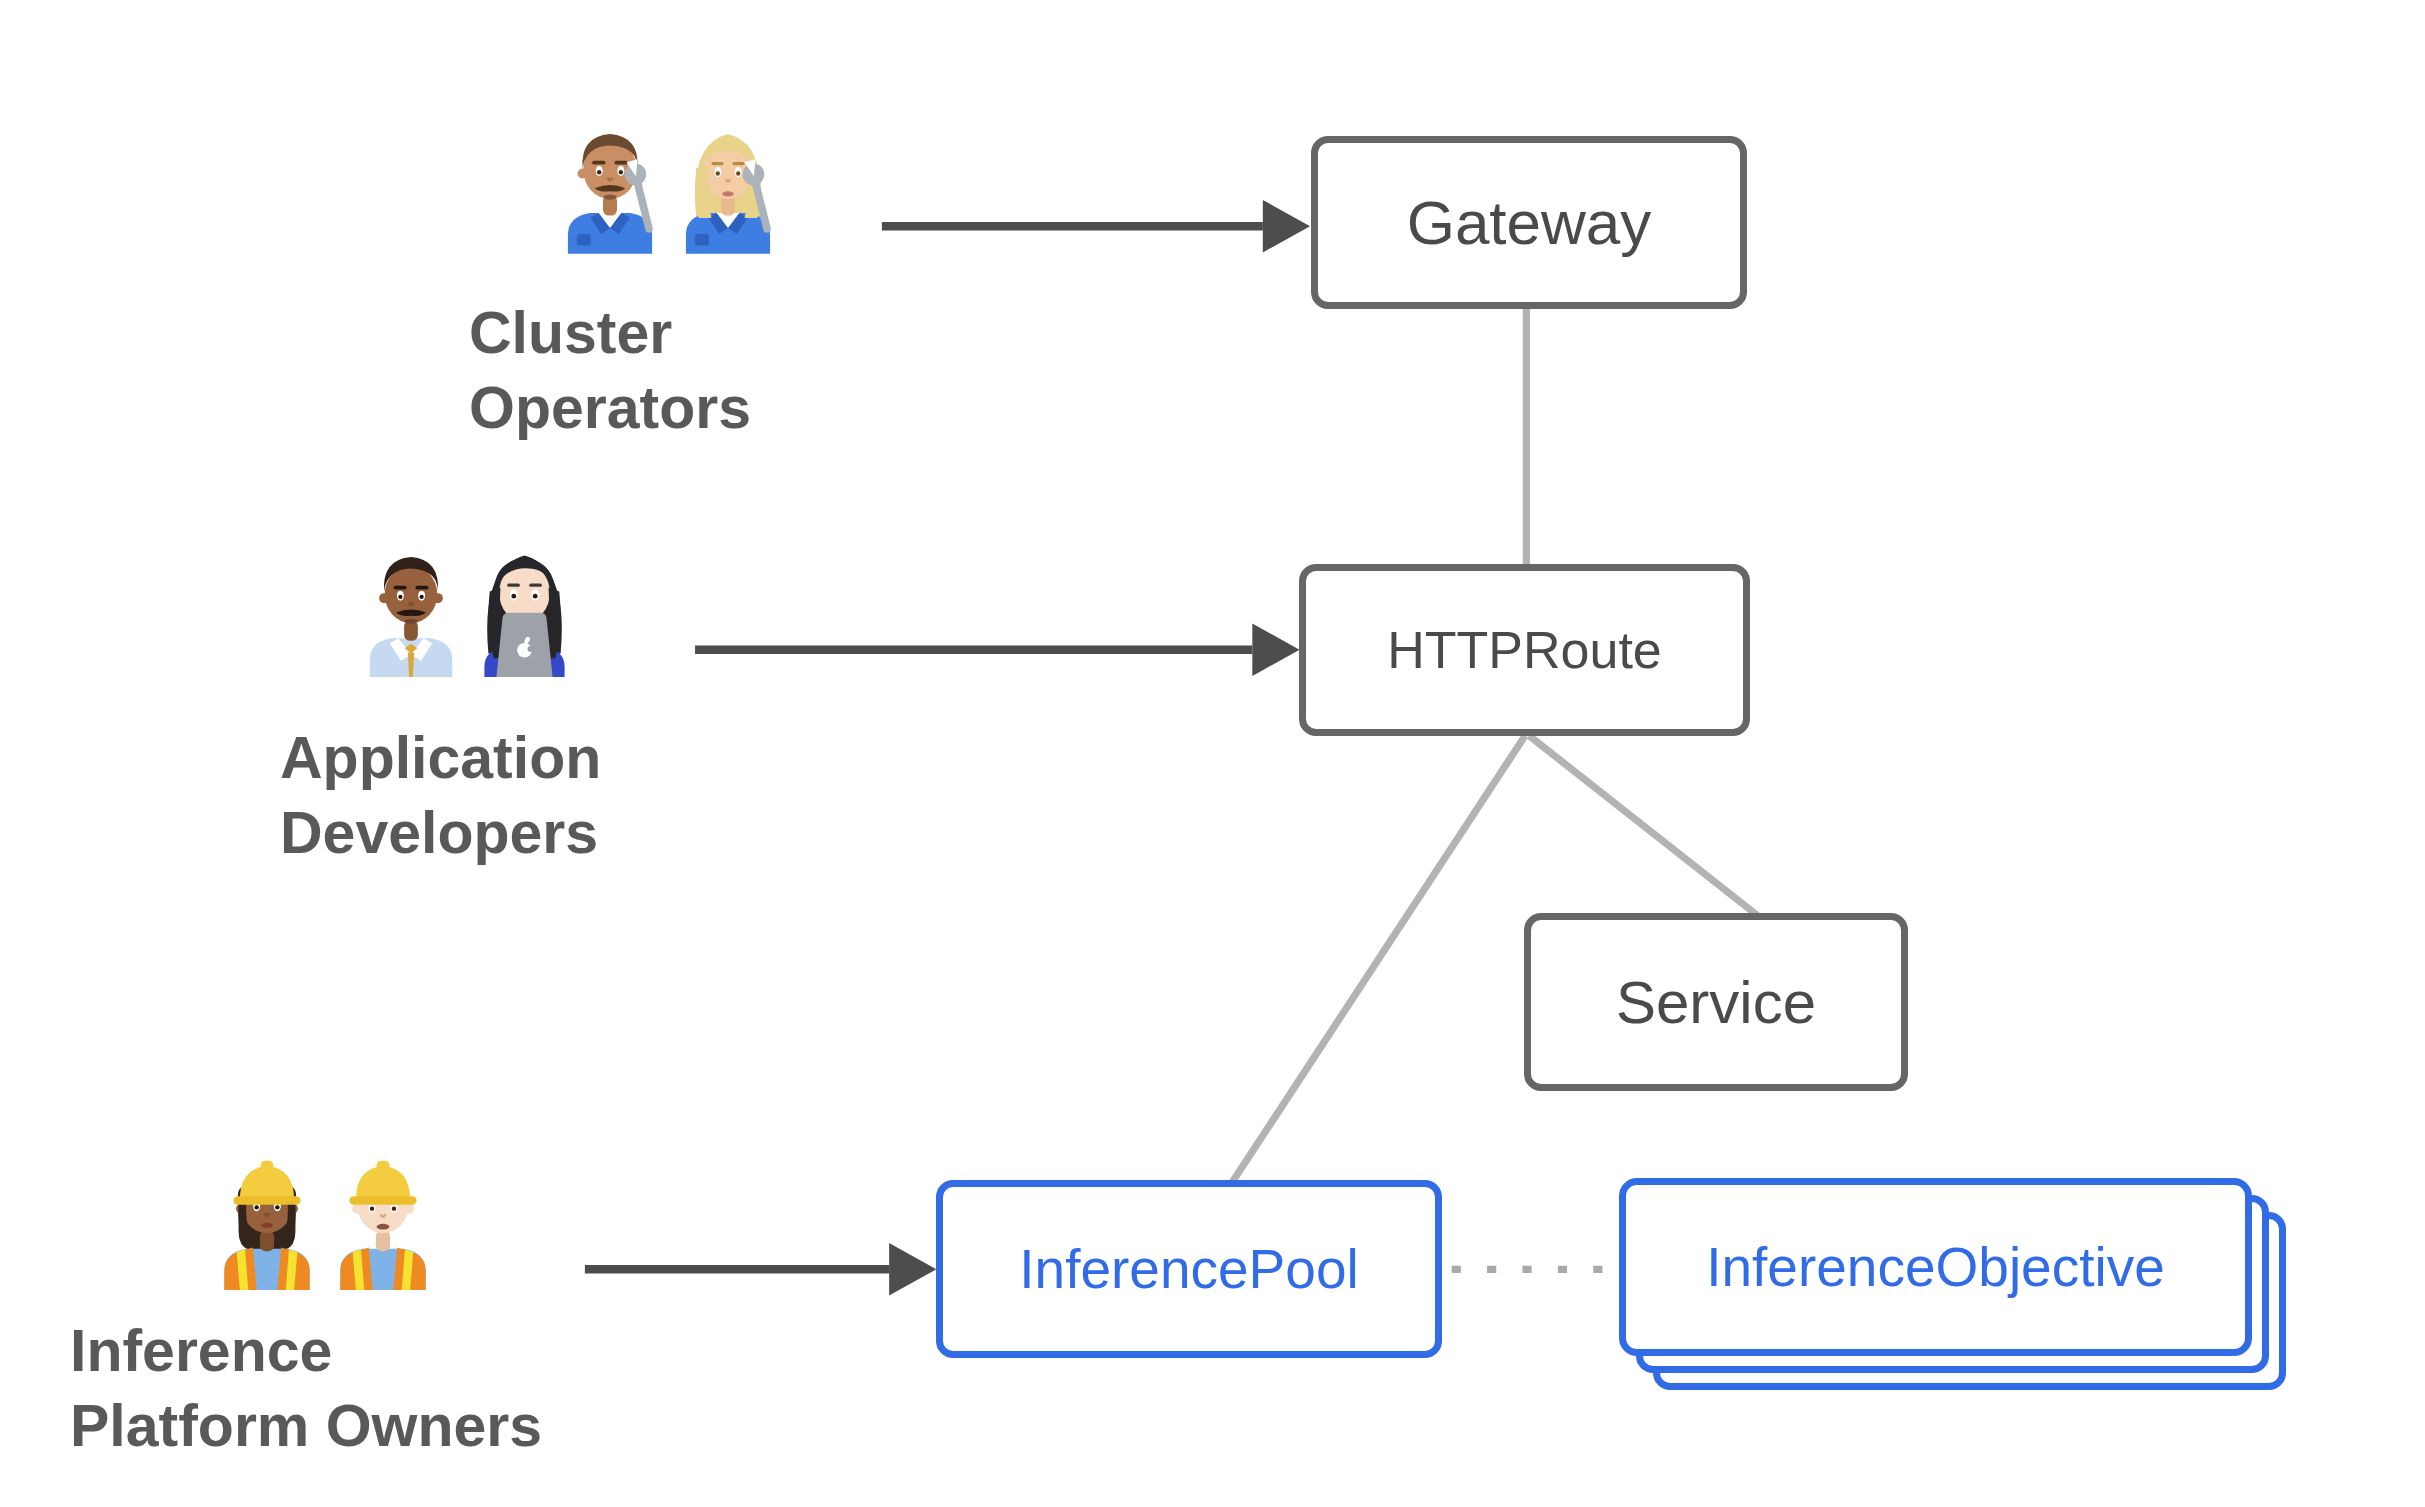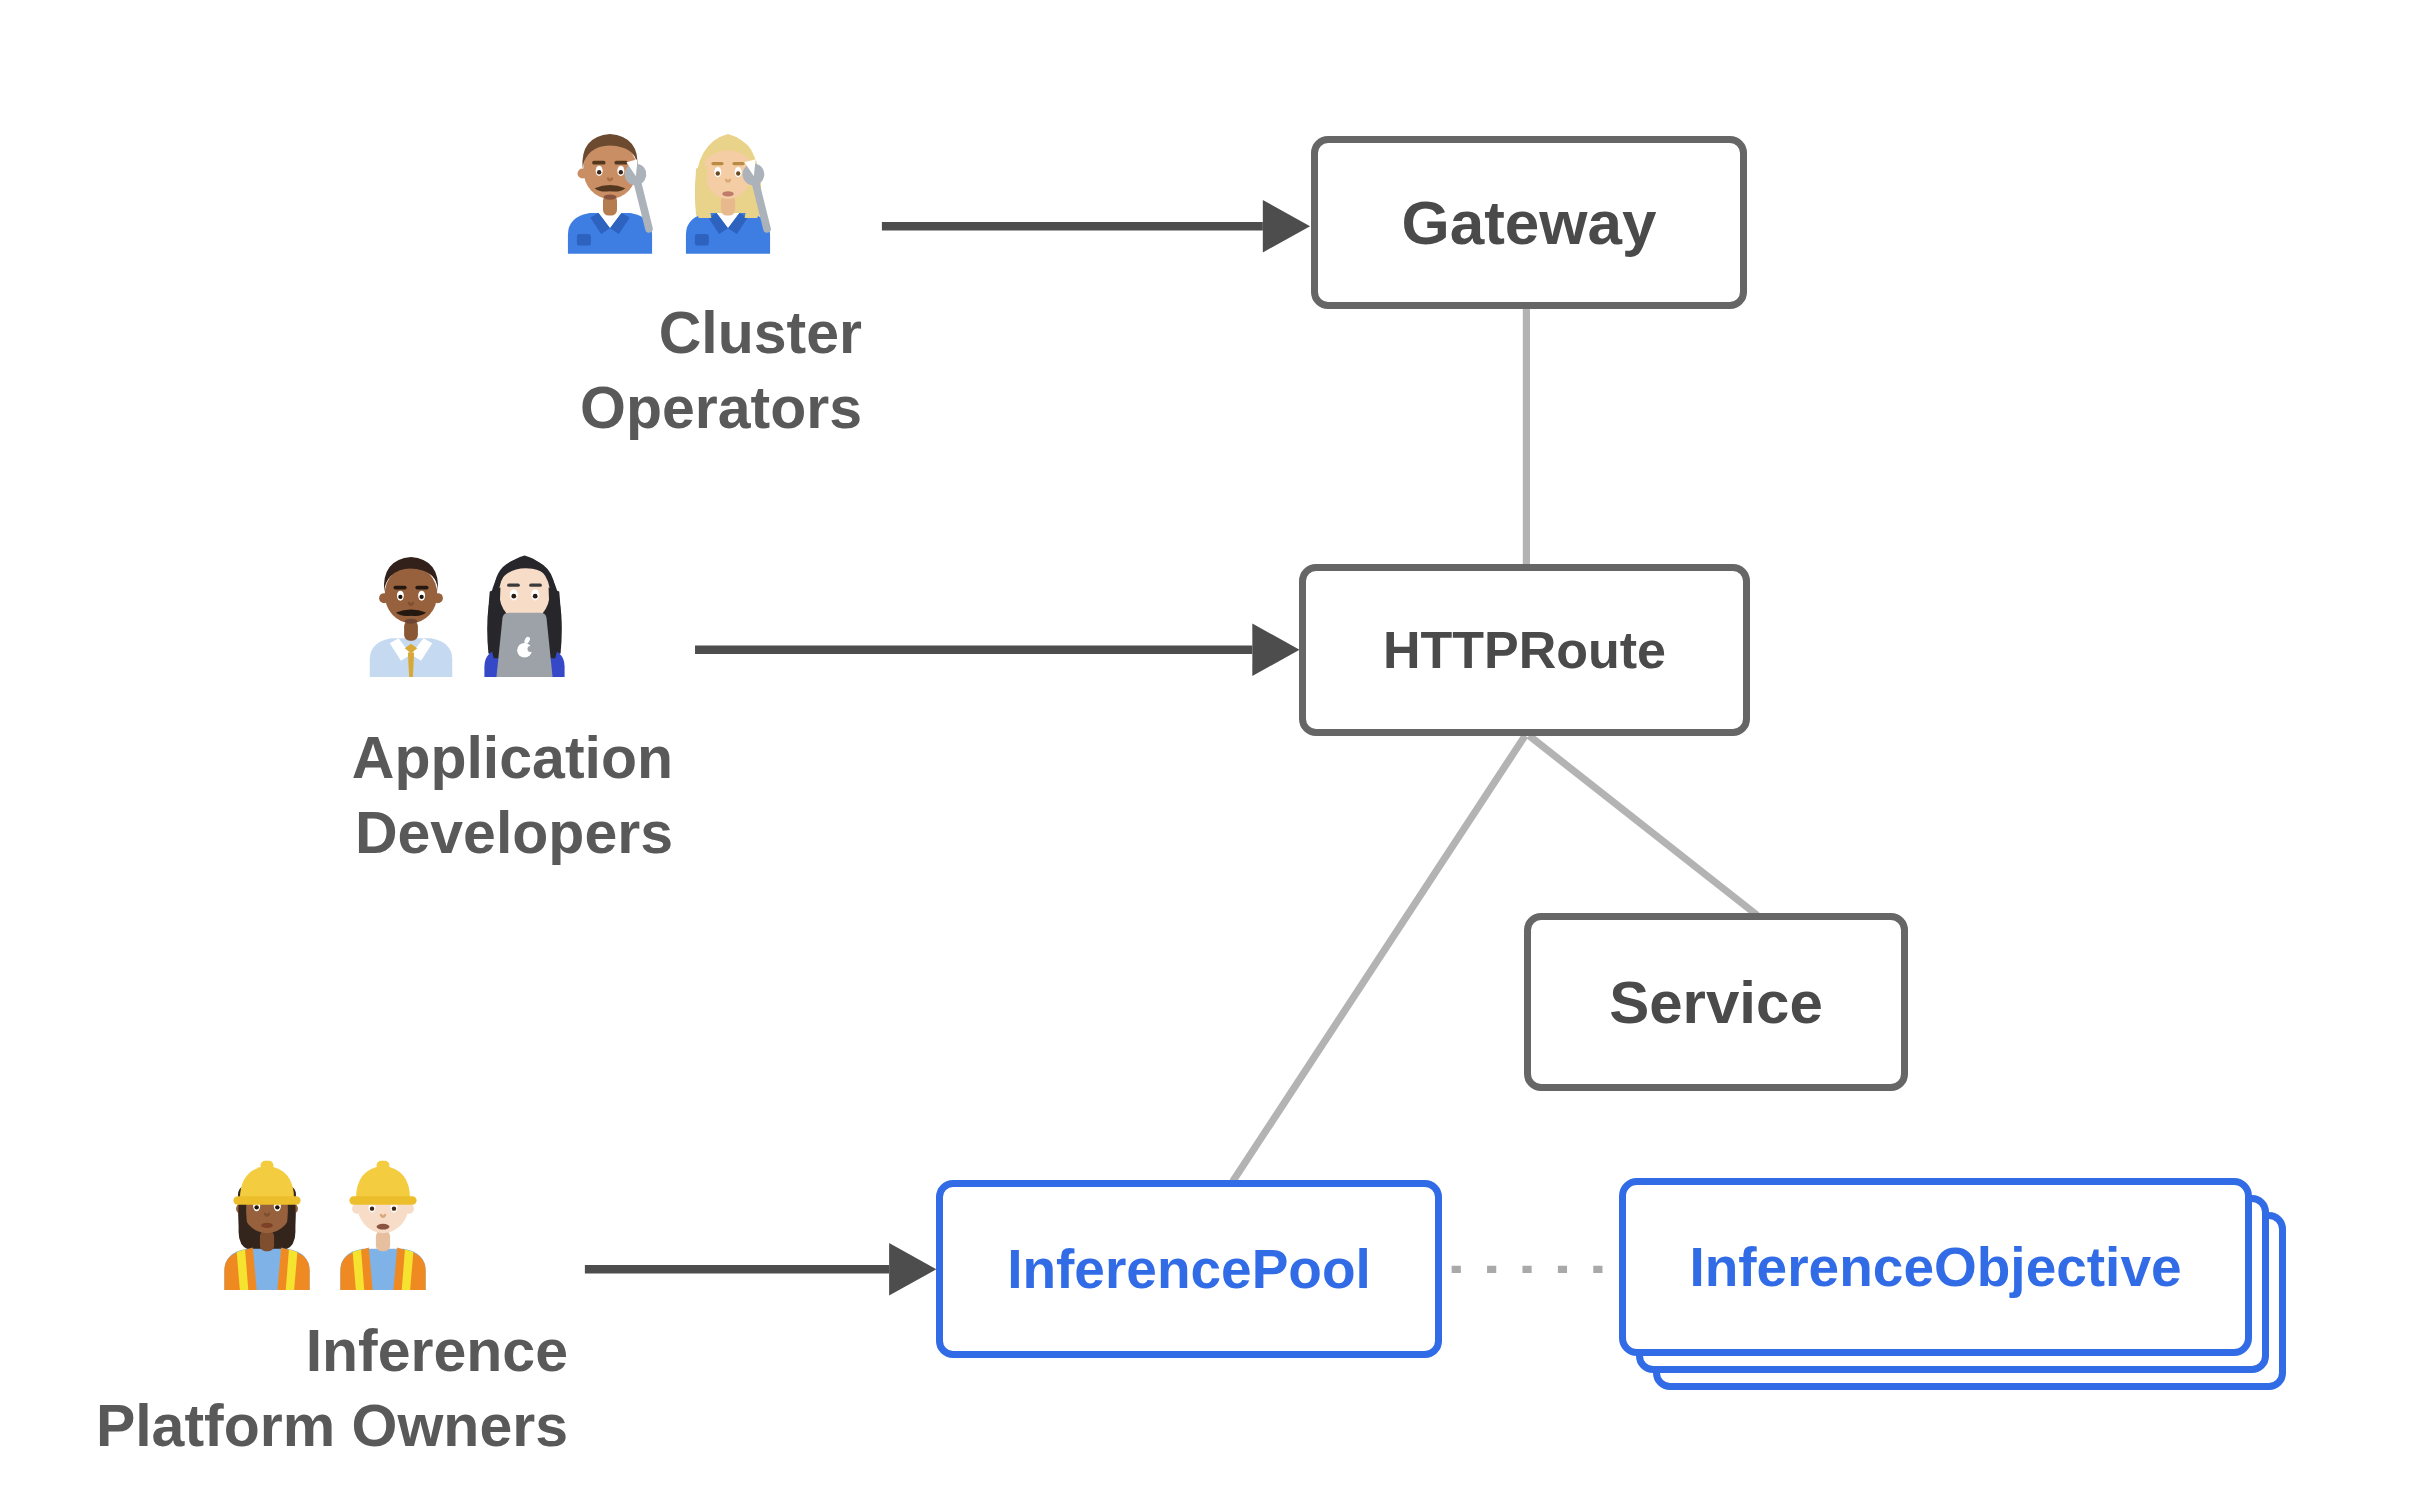--- a/index.html
+++ b/index.html
@@ -29,21 +29,21 @@
   .node{
     position:absolute;
     background:#fff;
     border:7.2px solid var(--box-border-gray);
     border-radius:17px;
     display:flex;align-items:center;justify-content:center;
     box-sizing:border-box;
     z-index:3;
   }
   .node .node-label{
-    font-weight:bold;
+    font-weight:normal;
     color:var(--box-text-gray);
     letter-spacing:0px;
     white-space:nowrap;
   }
   .node.blue{border-color:var(--blue);}
   .node.blue .node-label{color:var(--blue);}
 
   .stack-layer{
     position:absolute;
     background:#fff;
@@ -65,21 +65,21 @@
   .inferenceobjective .node-label{font-size:55px;}
   .objective-layer1{left:1636px;top:1195px;width:633px;height:178px;}
   .objective-layer2{left:1653px;top:1212px;width:633px;height:178px;}
 
   .persona-emoji{position:absolute;z-index:2;}
   .persona-label{
     position:absolute;z-index:2;
     font-weight:bold;
     font-size:59px;line-height:1.27;
     color:var(--persona-text-gray);
-    text-align:right;
+    text-align:left;
   }
   .label-cluster-operators{left:469px;top:296px;width:393px;}
   .label-application-developers{left:280px;top:721px;width:393px;}
   .label-inference-platform-owners{left:70px;top:1314px;width:498px;}
 </style>
 </head>
 <body>
 
 <div class="canvas">
 

